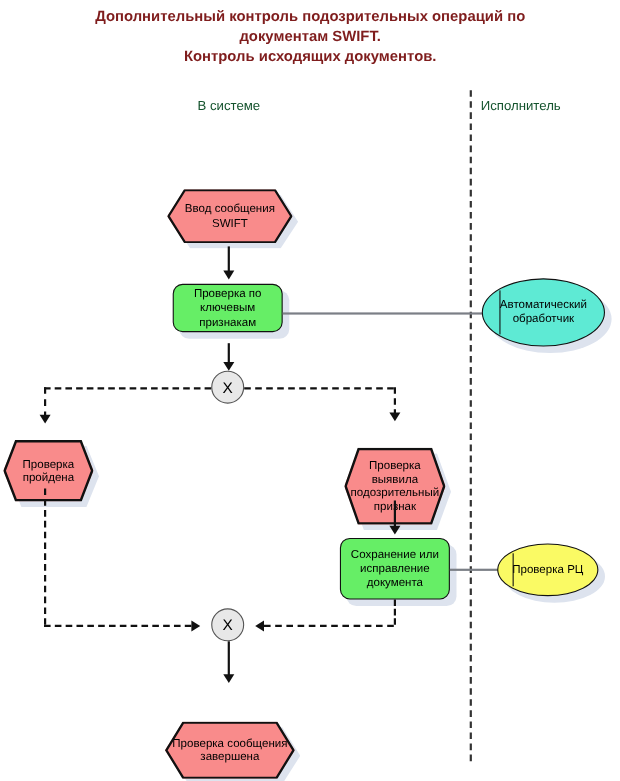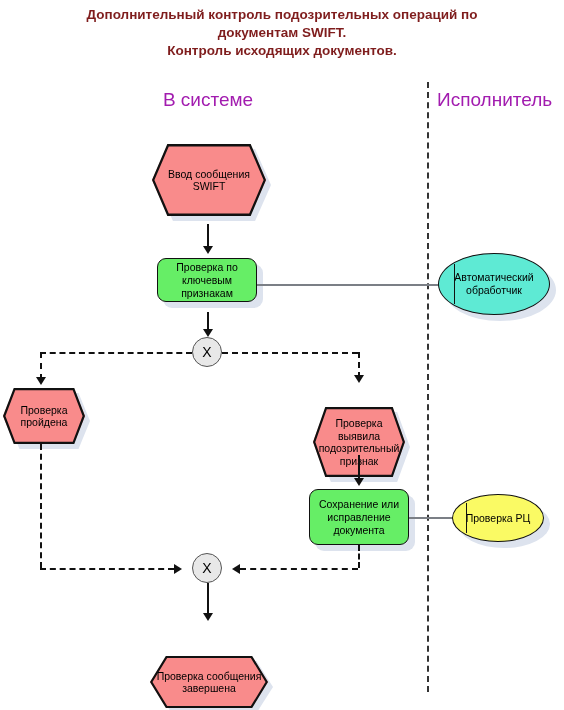--- a/index.html
+++ b/index.html
@@ -26,22 +26,22 @@
     font-size: 13.5px;
     font-weight: bold;
     line-height: 18px;
     color: #7f1d1d;
   }
   #title-block .title-line { display: block; }
 
   
   .lane-label {
     position: absolute;
-    font-size: 19px;
-    color: #a21caf;
+    font-size: 12px;
+    color: #14532d;
     white-space: nowrap;
   }
   #lane-label-system { left: 148px; top: 89px; width: 120px; text-align: center; }
   #lane-label-performer { left: 437px; top: 89px; }
 
   #lane-divider {
     position: absolute;
     left: 427px;
     top: 82px;
     width: 0;
@@ -186,21 +186,21 @@
 <div id="title-block">
   <span class="title-line">Дополнительный контроль подозрительных операций по</span>
   <span class="title-line">документам SWIFT.</span>
   <span class="title-line">Контроль исходящих документов.</span>
 </div>
 
 <div id="lane-divider"></div>
 <div class="lane-label" id="lane-label-system">В системе</div>
 <div class="lane-label" id="lane-label-performer">Исполнитель</div>
 
-<div class="hexwrap" style="left:152px; top:144px; width:114px; height:72px;">
+<div class="hexwrap" style="left:152px; top:172px; width:114px; height:49px;">
   <div class="hexshadow"></div>
   <div class="hexface">Ввод сообщения SWIFT</div>
   <svg class="hexoutline" viewBox="0 0 114 64" preserveAspectRatio="none">
     <polygon points="16,1.2 98,1.2 112.8,32 98,62.8 16,62.8 1.2,32" fill="none" stroke="#111" stroke-width="2.2"></polygon>
   </svg>
 </div>
 
 <div class="vline" style="left:207px; top:224px; height:26px;"></div>
 <div class="arrow-down" style="left:203px; top:246px;"></div>
 
@@ -224,21 +224,21 @@
   <span>X</span>
 </div>
 
 <div class="dline-h" style="left:40px; top:352px; width:152px;"></div>
 <div class="dline-h" style="left:222px; top:352px; width:136px;"></div>
 <div class="dline-v" style="left:40px; top:352px; height:28px;"></div>
 <div class="dline-v" style="left:358px; top:352px; height:26px;"></div>
 <div class="arrow-down" style="left:36px; top:377px;"></div>
 <div class="arrow-down" style="left:354px; top:375px;"></div>
 
-<div class="hexwrap" style="left:3px; top:388px; width:82px; height:56px;">
+<div class="hexwrap" style="left:3px; top:400px; width:82px; height:56px;">
   <div class="hexshadow"></div>
   <div class="hexface">Проверка пройдена</div>
   <svg class="hexoutline" viewBox="0 0 82 56" preserveAspectRatio="none">
     <polygon points="11.5,1.2 70.5,1.2 80.8,28 70.5,54.8 11.5,54.8 1.2,28" fill="none" stroke="#111" stroke-width="2.2"></polygon>
   </svg>
 </div>
 
 <div class="dline-v" style="left:40px; top:444px; height:124px;"></div>
 
 <div class="hexwrap" style="left:313px; top:407px; width:92px; height:70px;">

